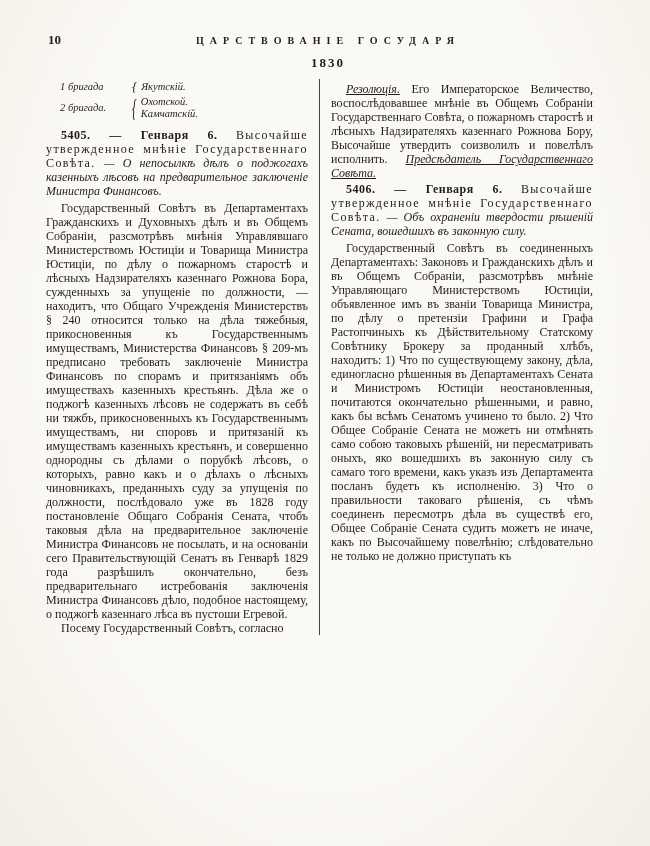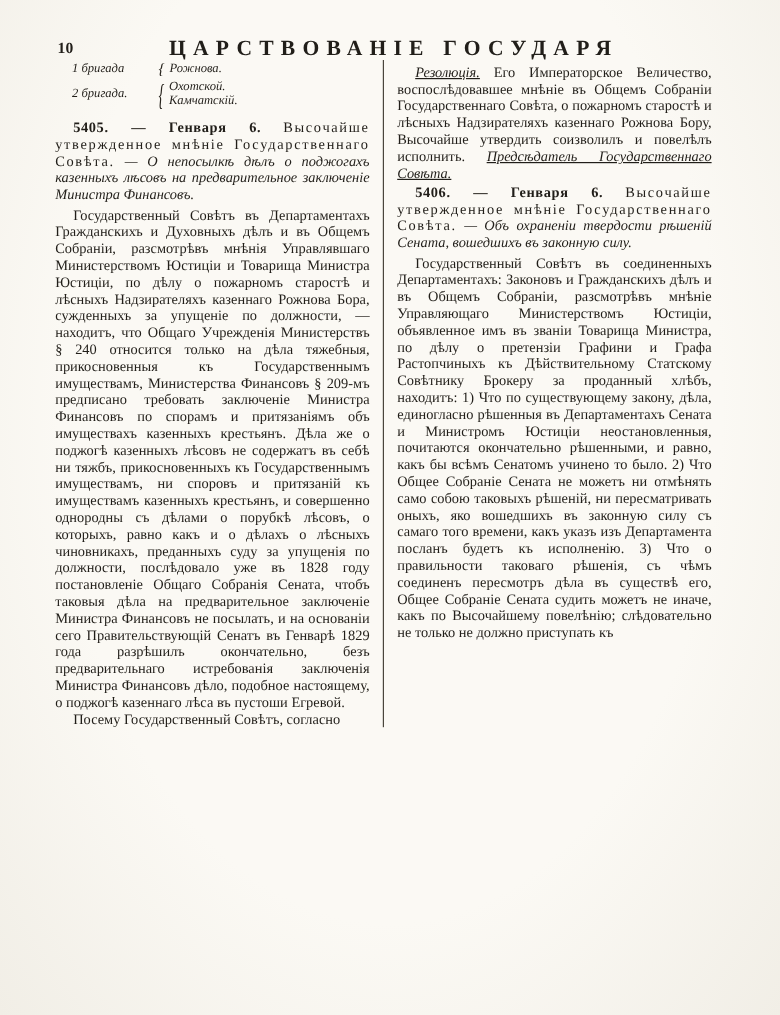--- a/index.html
+++ b/index.html
@@ -17,21 +17,21 @@
     position:relative;
     background:
       radial-gradient(ellipse at 50% 40%, #fbf9f4 60%, #f1eee6 100%);
   }
   .header-row { position:relative; text-align:center; height:20px; }
   .page-num {
     position:absolute; left:2px; top:2px;
     font-size:13px; font-weight:bold;
   }
   .header-title {
-    font-size:18px; font-weight:bold;
+    font-size:10px; font-weight:bold;
     letter-spacing:6px;
   }
   .year {
     text-align:center; font-weight:bold;
     font-size:13px; letter-spacing:2px;
     margin-top:5px; margin-bottom:8px;
   }
   .columns { display:flex; align-items:stretch; }
   .col {
     width:262px;
@@ -64,31 +64,32 @@
 </style>
 </head>
 <body>
 
 <div class="page">
 
   <div class="header-row">
     <span class="page-num">10</span>
     <span class="header-title">ЦАРСТВОВАНІЕ ГОСУДАРЯ</span>
   </div>
+  <div class="year">1830</div>
 
   <div class="columns">
 
     <div class="col">
 
       <div class="brigade-list">
         <div class="brigade-row">
           <span class="b-label">1 бригада</span>
           <span class="brace brace-1">{</span>
           <span class="b-items">
-            <span>Рожнова.</span>
+            <span>Якутскій.</span>
           </span>
         </div>
         <div class="brigade-row">
           <span class="b-label">2 бригада.</span>
           <span class="brace brace-2">{</span>
           <span class="b-items">
             <span>Охотской.</span>
             <span>Камчатскій.</span>
           </span>
         </div>

